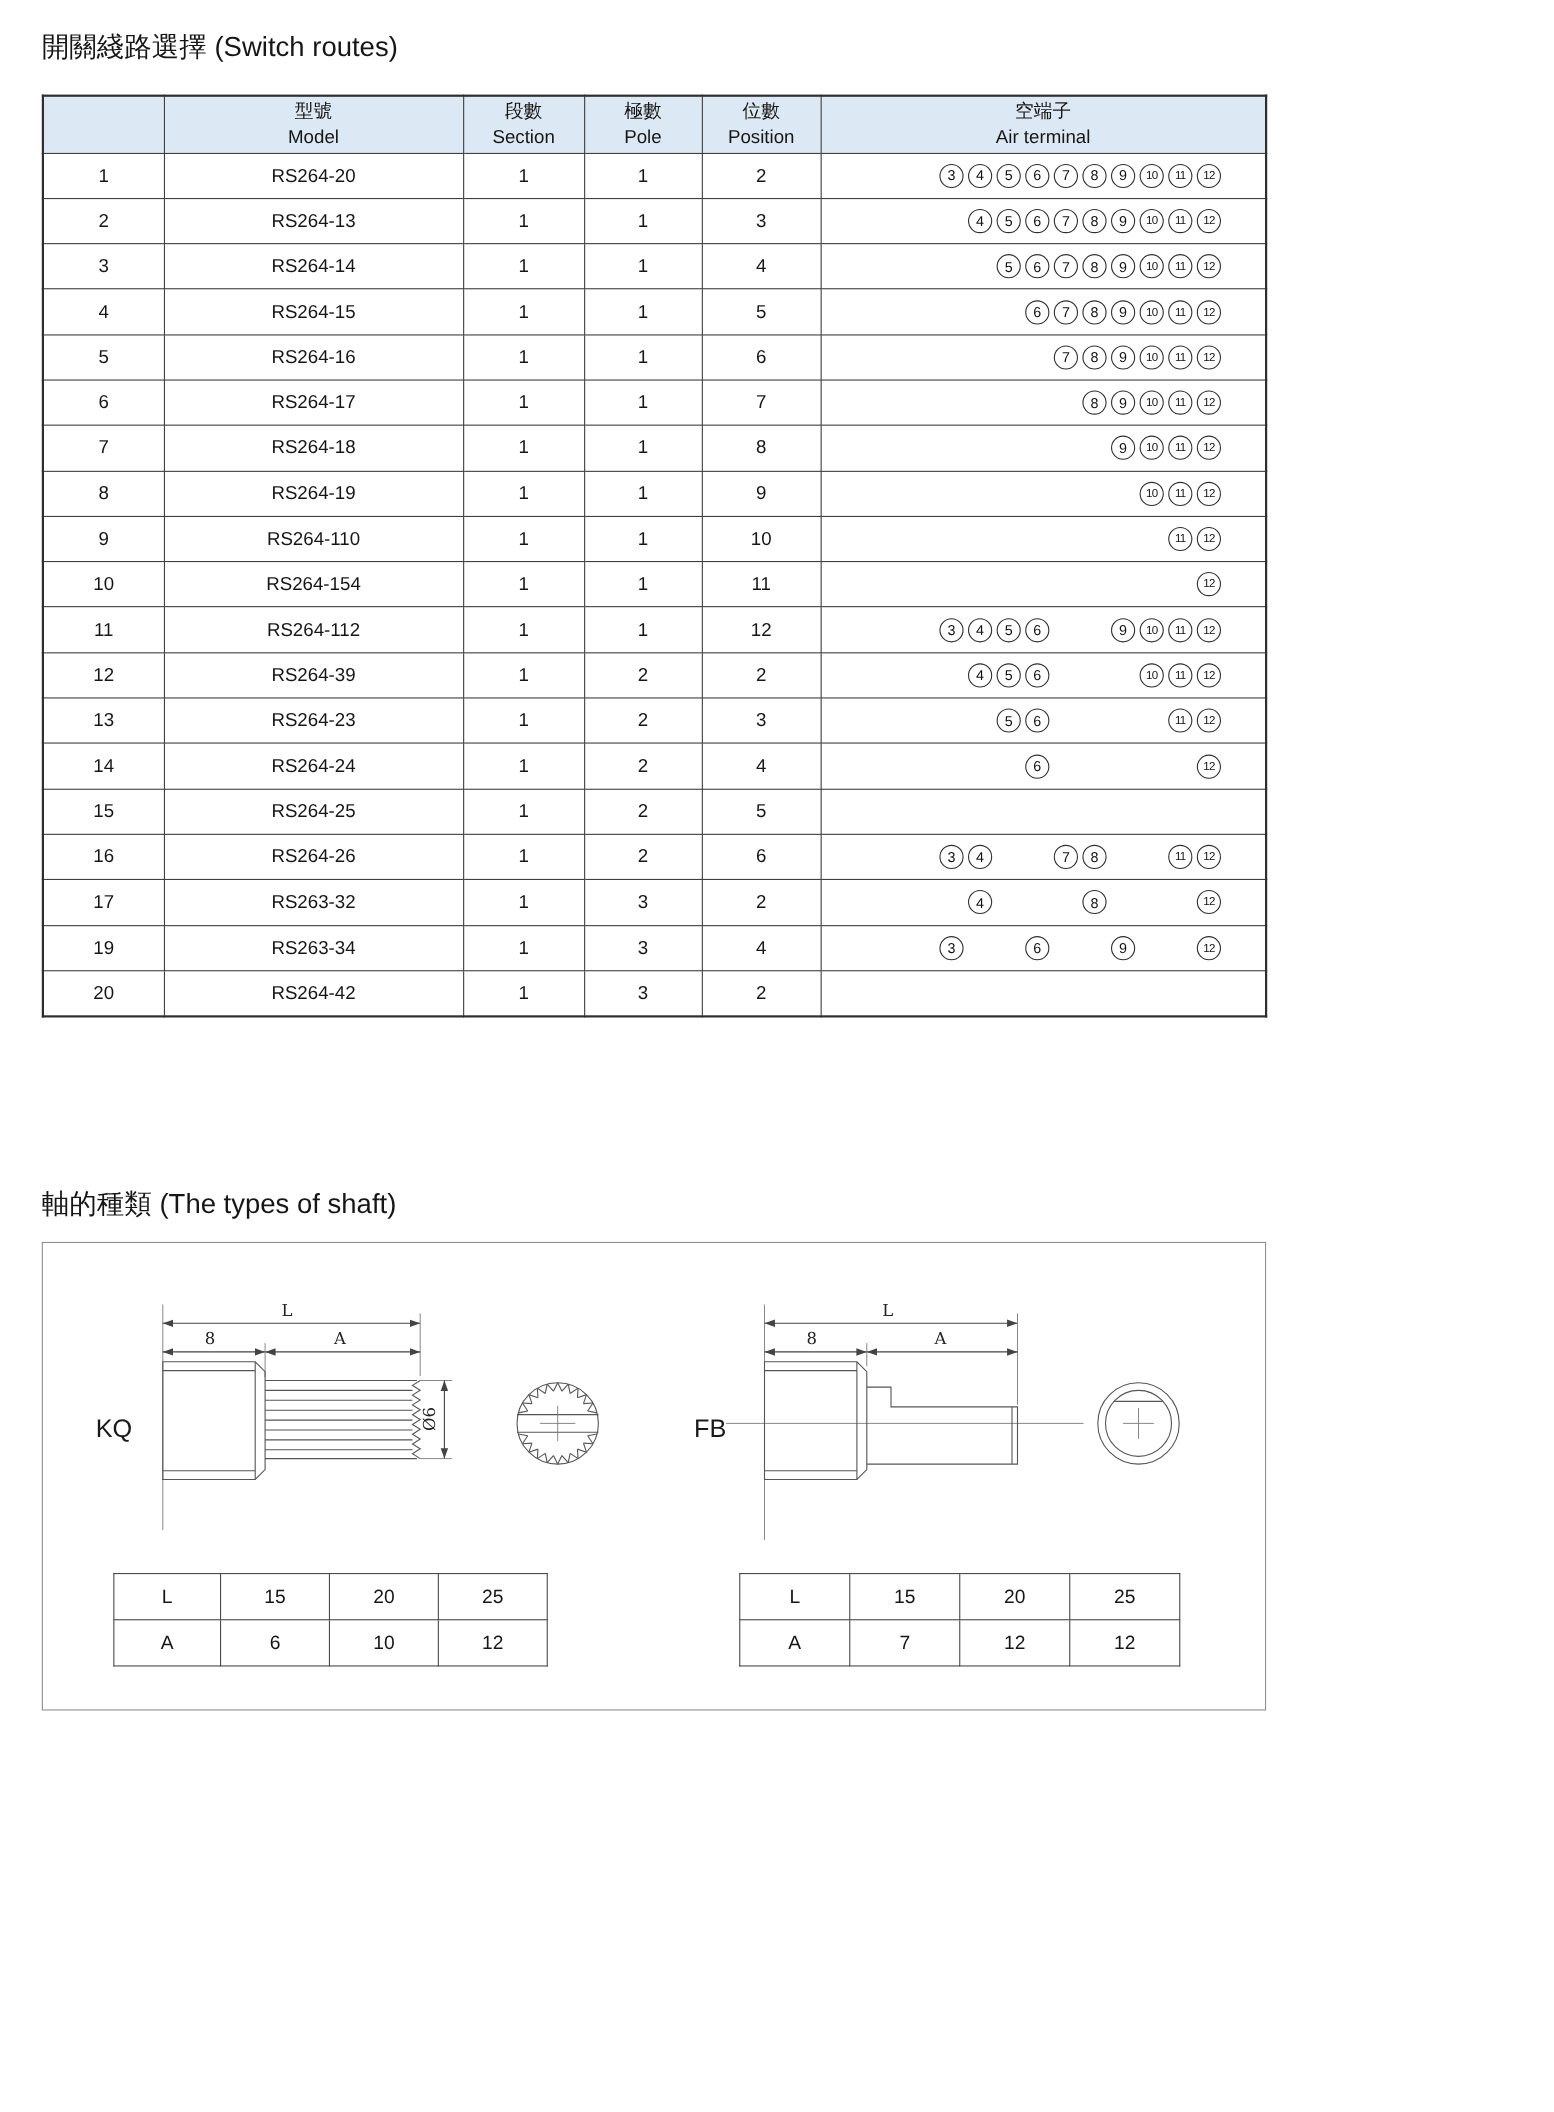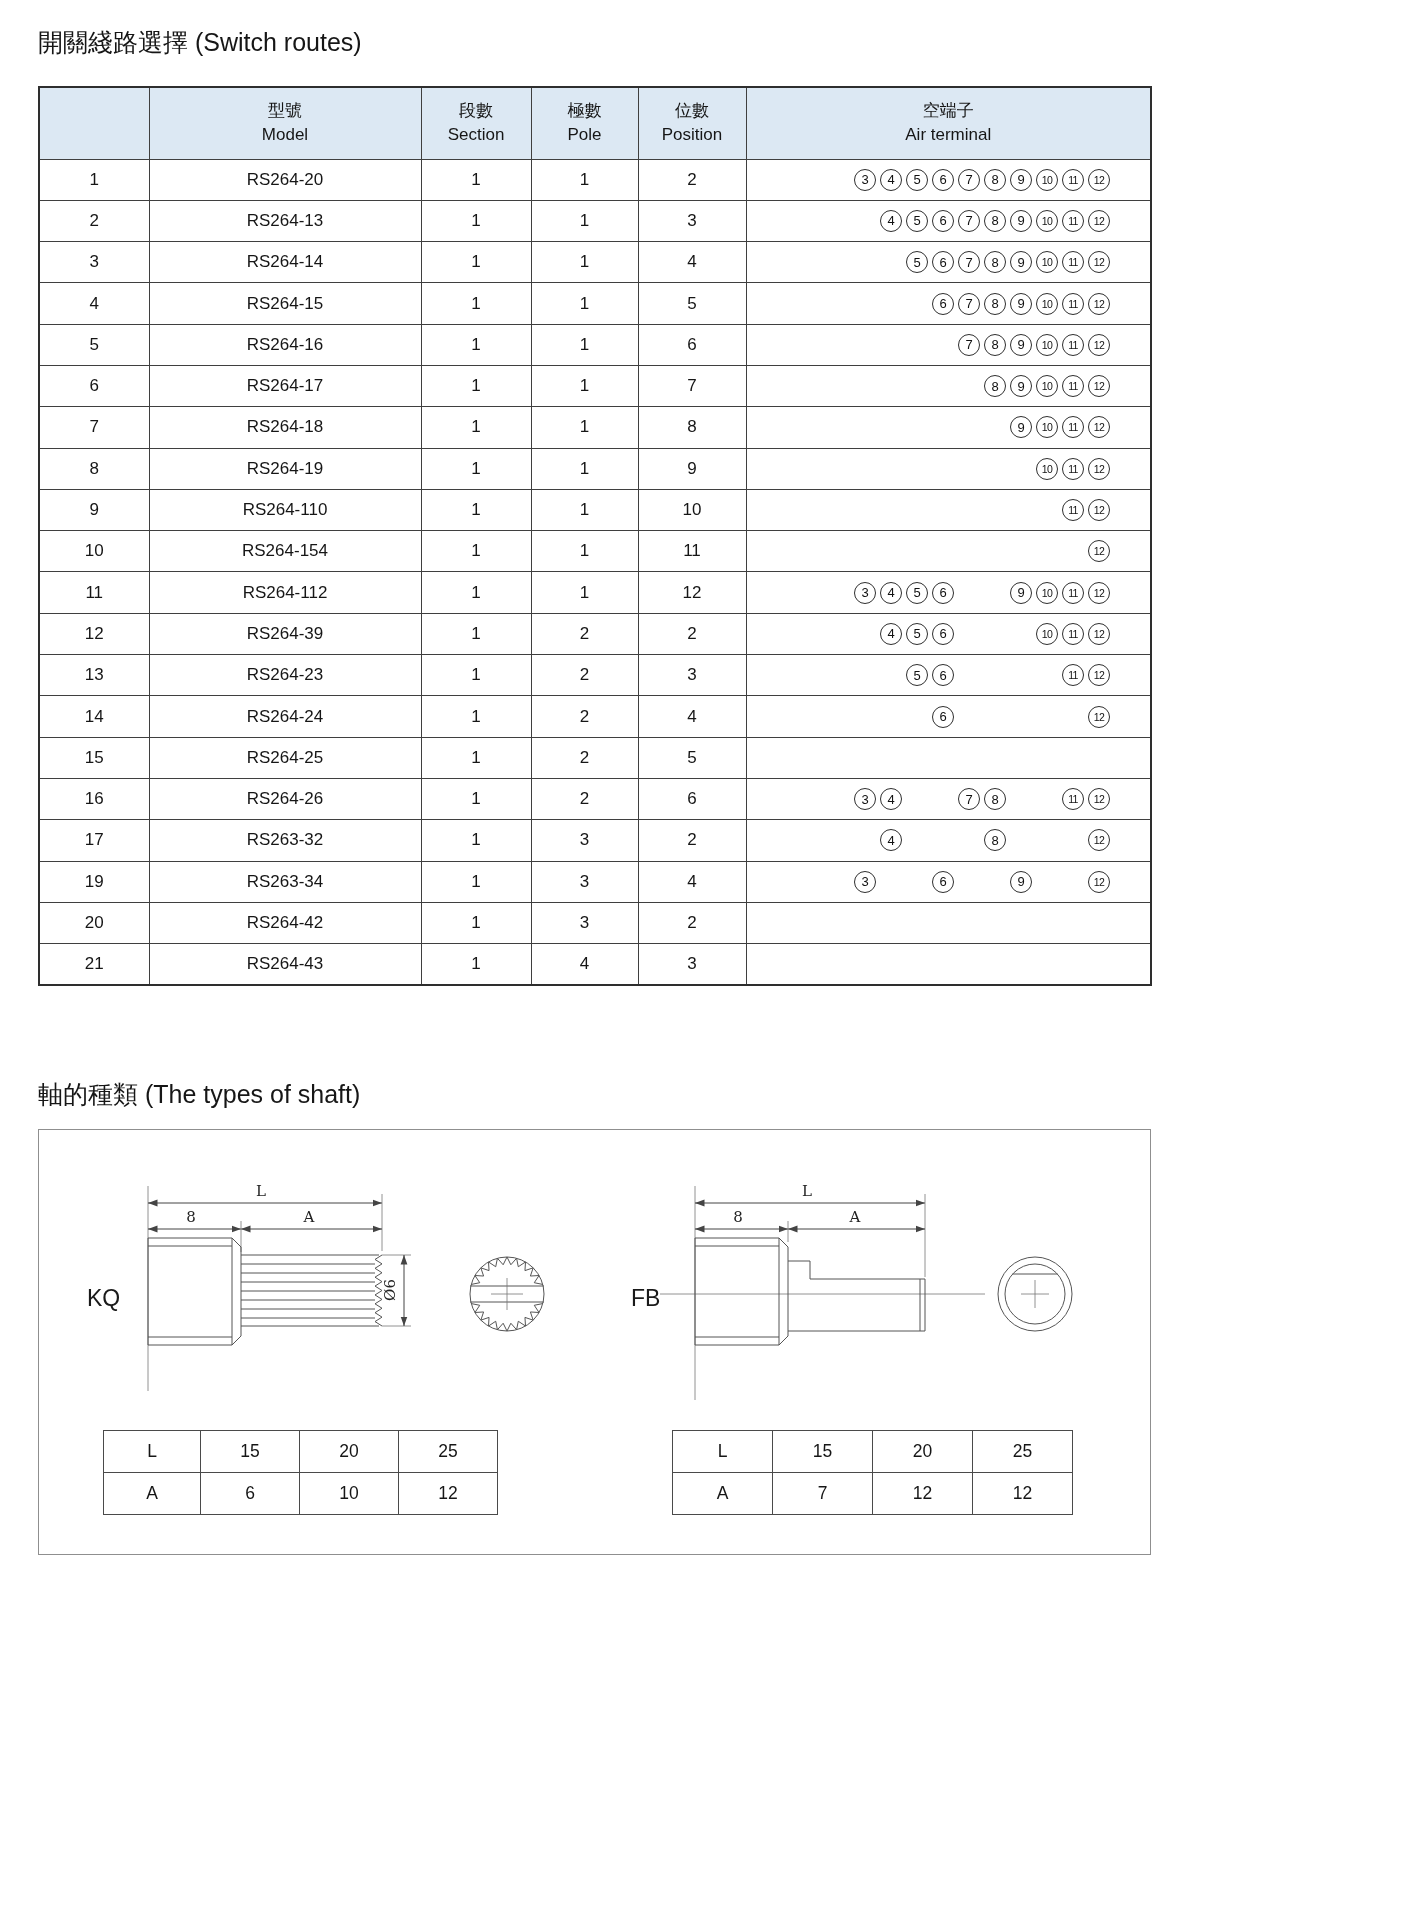--- a/index.html
+++ b/index.html
@@ -10,21 +10,21 @@
         font-family:"Liberation Sans","DejaVu Sans",sans-serif;color:var(--text);padding-left:24px;}
   .sec-title{position:absolute;left:38px;margin:0;font-size:25px;font-weight:400;color:#161616;white-space:nowrap;}
   #title-switch{top:26px;}
   #title-shaft{top:1078px;}
 
   
   table.routes{position:absolute;left:38px;top:86px;width:1112px;border-collapse:collapse;
                table-layout:fixed;border:2px solid #2e2e2e;}
   table.routes th,table.routes td{border:1px solid var(--border);padding:0;text-align:center;
                font-size:17px;color:#161616;font-weight:400;}
-  table.routes thead tr{height:72px;}
+  table.routes thead tr{height:52px;}
   table.routes thead th{background:var(--header-bg);}
   table.routes tbody tr{height:41.3px;}
   .h-zh,.h-en{line-height:24px;font-size:17px;}
   .term-row{display:flex;justify-content:flex-end;align-items:center;padding-right:38px;}
   .slot{width:26px;height:24px;display:flex;align-items:center;justify-content:center;}
   .circ{box-sizing:border-box;width:22px;height:22px;border:1.2px solid #2f2f2f;border-radius:50%;
         display:flex;align-items:center;justify-content:center;font-size:13px;color:#111;background:#fff;}
   .circ.two{font-size:10.5px;letter-spacing:-0.6px;}
 
   
@@ -640,41 +640,20 @@
               </span>
             </div>
           </td>
         </tr>
         <tr>
           <td>20</td>
           <td>RS264-42</td>
           <td>1</td>
           <td>3</td>
           <td>2</td>
-          <td>
-            <div class="term-row">
-              <span class="slot"></span>
-              <span class="slot"></span>
-              <span class="slot"></span>
-              <span class="slot"></span>
-              <span class="slot"></span>
-              <span class="slot"></span>
-              <span class="slot"></span>
-              <span class="slot"></span>
-              <span class="slot"></span>
-              <span class="slot"></span>
-            </div>
-          </td>
-        </tr>
-        <tr>
-          <td>21</td>
-          <td>RS264-43</td>
-          <td>1</td>
-          <td>4</td>
-          <td>3</td>
           <td>
             <div class="term-row">
               <span class="slot"></span>
               <span class="slot"></span>
               <span class="slot"></span>
               <span class="slot"></span>
               <span class="slot"></span>
               <span class="slot"></span>
               <span class="slot"></span>
               <span class="slot"></span>

